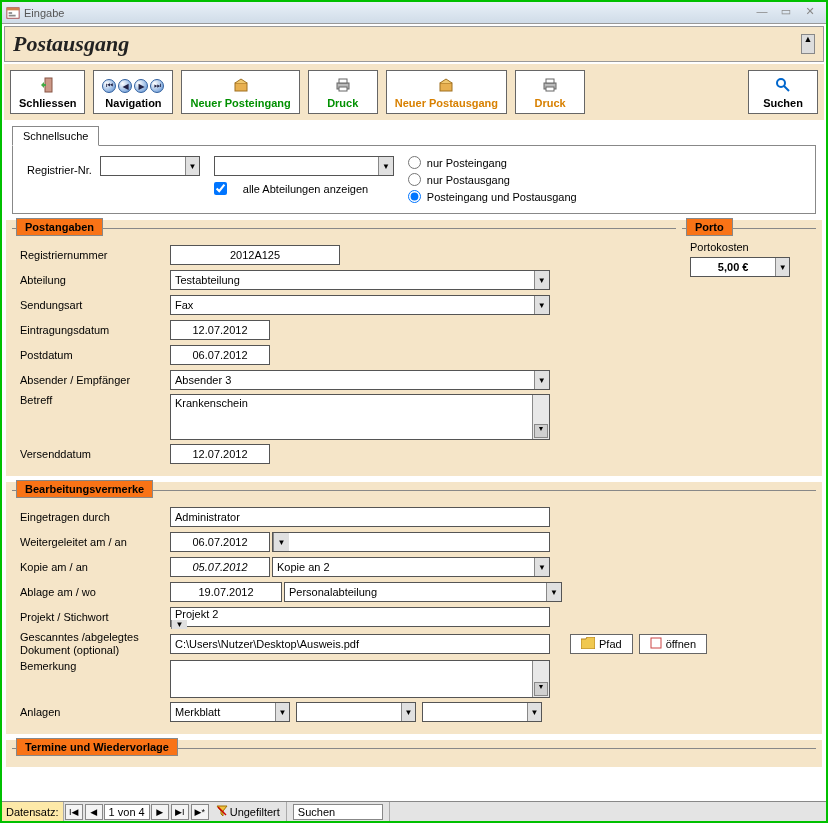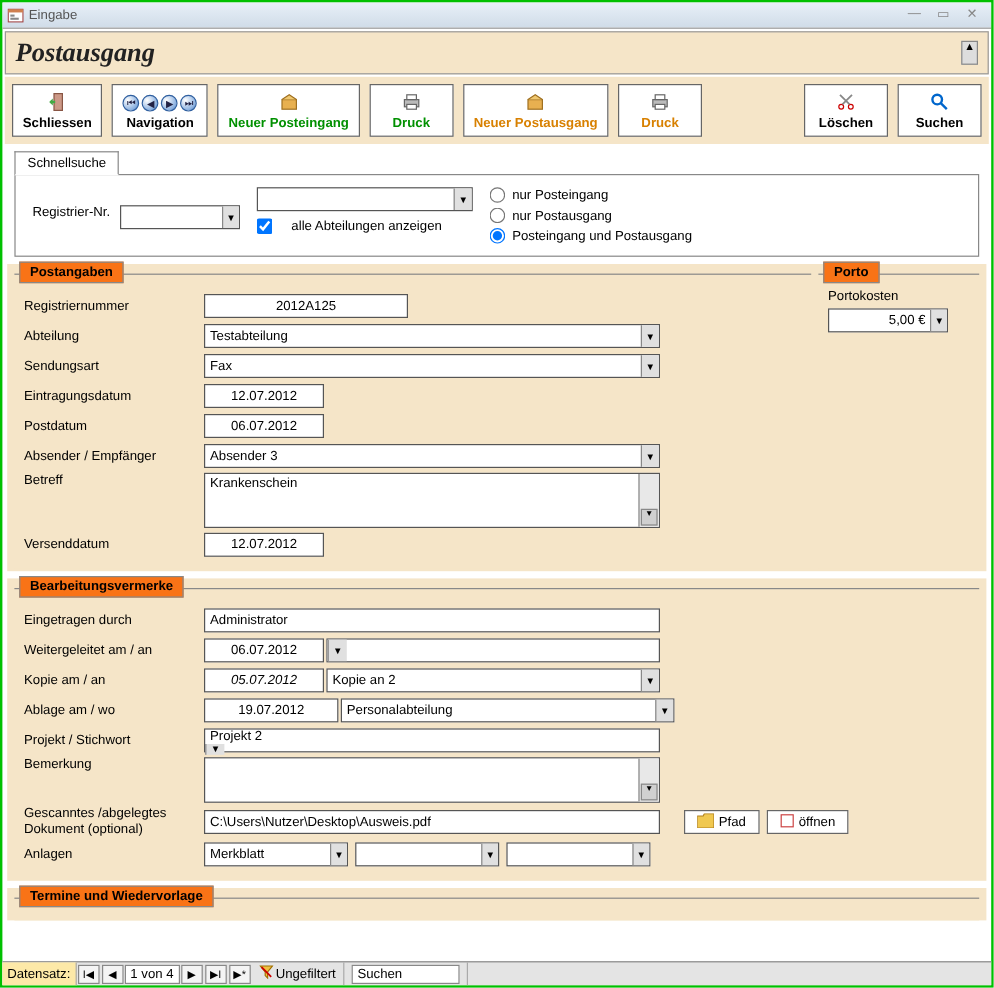--- a/index.html
+++ b/index.html
@@ -131,42 +131,32 @@
             <rect x="4" y="2" width="8" height="4" fill="#fff" stroke="#666"></rect>
             <rect x="4" y="10" width="8" height="4" fill="#fff" stroke="#666"></rect>
           </svg></span>
       </div>
     <span class="lbl orange">Druck</span>
   </div>
   <div class="spacer"></div>
   <div class="tbbtn">
     <div class="irow">
         <span><svg class="ic-svg" viewBox="0 0 16 16">
-            <circle cx="4" cy="12" r="2" fill="none" stroke="#c00"></circle>
-            <circle cx="12" cy="12" r="2" fill="none" stroke="#c00"></circle>
-            <path d="M5 10 L13 2 M11 10 L3 2" stroke="#888" stroke-width="1.5"></path>
-          </svg></span>
-      </div>
-    <span class="lbl">Löschen</span>
-  </div>
-  <div class="tbbtn">
-    <div class="irow">
-        <span><svg class="ic-svg" viewBox="0 0 16 16">
             <circle cx="6" cy="6" r="4" fill="none" stroke="#06c" stroke-width="2"></circle>
             <path d="M9 9 L14 14" stroke="#06c" stroke-width="2"></path>
           </svg></span>
       </div>
     <span class="lbl">Suchen</span>
   </div>
 </div>
 
 <div class="search-tab-area">
   <div class="tab">Schnellsuche</div>
   <div class="search-box">
-    <div style="display:flex;align-items:flex-start;gap:8px;margin-top:15px;">
+    <div style="display:flex;align-items:flex-end;gap:8px;">
       <span>Registrier-Nr.</span>
       <div class="combo" style="width:100px;">
           <input style="">
           <span class="arrow">▼</span>
         </div>
     </div>
     <div style="display:flex;flex-direction:column;gap:6px;">
       <div class="combo" style="width:180px;">
           <input style="">
           <span class="arrow">▼</span>
@@ -244,21 +234,21 @@
           <span class="flabel">Versenddatum</span>
         <span class="txtbox c" style="width:100px;">12.07.2012</span>
         </div>
     </div>
   </div>
   <div class="groupbox small">
     <div class="gb-title">Porto</div>
     <div class="gb-body">
       <div style="margin-bottom:4px;">Portokosten</div>
       <div class="combo" style="width:100px;">
-          <input style="text-align: right;" value="5,00 €">
+          <input style="text-align: center; font-weight: bold;" value="5,00 €">
           <span class="arrow">▼</span>
         </div>
     </div>
   </div>
 </div>
 
 <div class="section-wrap full">
   <div class="groupbox">
     <div class="gb-title">Bearbeitungsvermerke</div>
     <div class="gb-body">
@@ -288,47 +278,47 @@
             <input value="Personalabteilung" style="">
             <span class="arrow">▼</span>
           </div>
         </div>
       <div class="form-row">
           <span class="flabel">Projekt / Stichwort</span>
         <div class="combo" style="width:380px;flex-direction:column;">
             <input value="Projekt 2" style="">
             <span class="arrow">▼</span>
           </div>
-        </div>
-      <div class="form-row" style="align-items:flex-start;">
-          <span class="flabel">Bemerkung</span>
-        <div class="txtarea" style="width:380px;height:38px;">
-          <div class="ta-content"></div>
-          <div class="ta-scroll">
-              <div class="sb"></div>
-              <div class="arw">▼</div>
-            </div>
-        </div>
         </div>
       <div class="form-row" style="align-items:center;">
           <span class="flabel" style="line-height:1.2;">Gescanntes /abgelegtes Dokument (optional)</span>
         <span class="txtbox" style="width:380px;">C:\Users\Nutzer\Desktop\Ausweis.pdf</span>
         <span class="btn-inline" style="margin-left:20px;">
           <span><svg width="14" height="12" viewBox="0 0 14 12">
                 <path d="M0 2 L5 2 L6 0 L14 0 L14 12 L0 12 Z" fill="#f0c850" stroke="#b08020"></path>
               </svg></span>
           <span>Pfad</span>
           </span>
         <span class="btn-inline" style="margin-left:6px;">
           <span><svg width="12" height="12" viewBox="0 0 12 12">
                 <rect x="1" y="1" width="10" height="10" fill="#fff" stroke="#c44"></rect>
               </svg></span>
           <span>öffnen</span>
           </span>
       </div>
+      <div class="form-row" style="align-items:flex-start;">
+          <span class="flabel">Bemerkung</span>
+        <div class="txtarea" style="width:380px;height:38px;">
+          <div class="ta-content"></div>
+          <div class="ta-scroll">
+              <div class="sb"></div>
+              <div class="arw">▼</div>
+            </div>
+        </div>
+        </div>
       <div class="form-row">
           <span class="flabel">Anlagen</span>
         <div class="combo" style="width:120px;">
             <input value="Merkblatt" style="">
             <span class="arrow">▼</span>
           </div>
         <div class="combo" style="width:120px;margin-left:6px;">
             <input style="">
             <span class="arrow">▼</span>
           </div>

